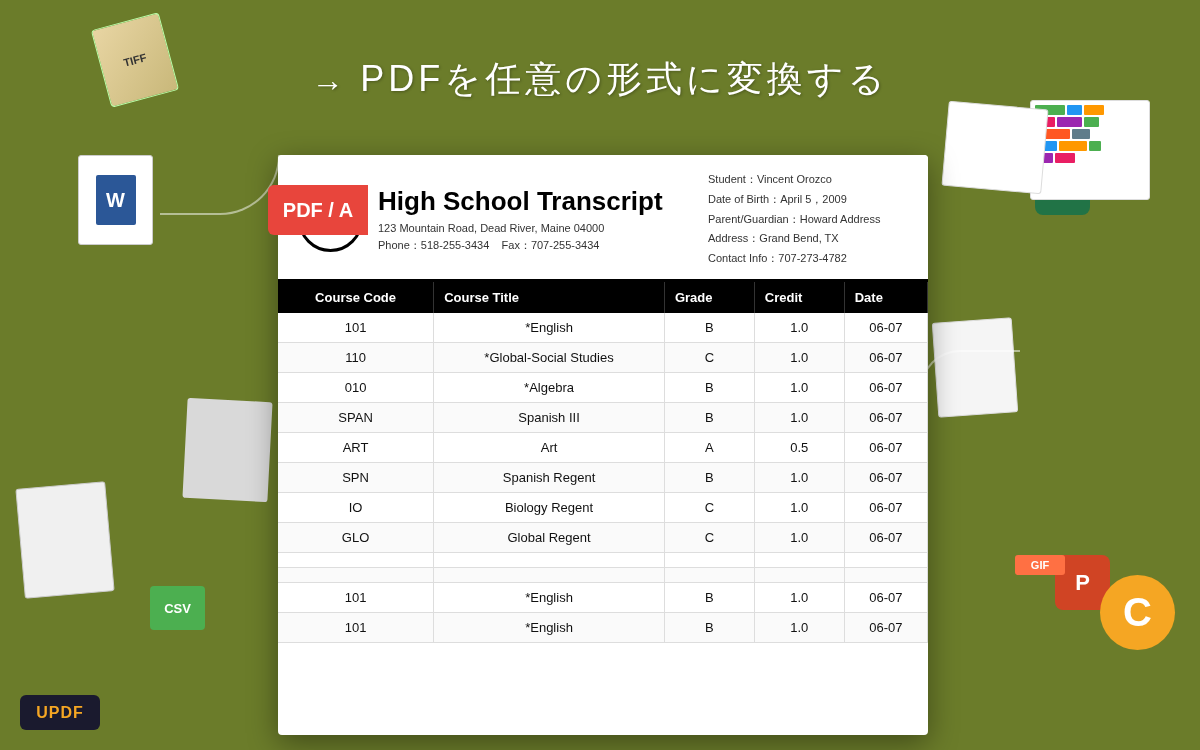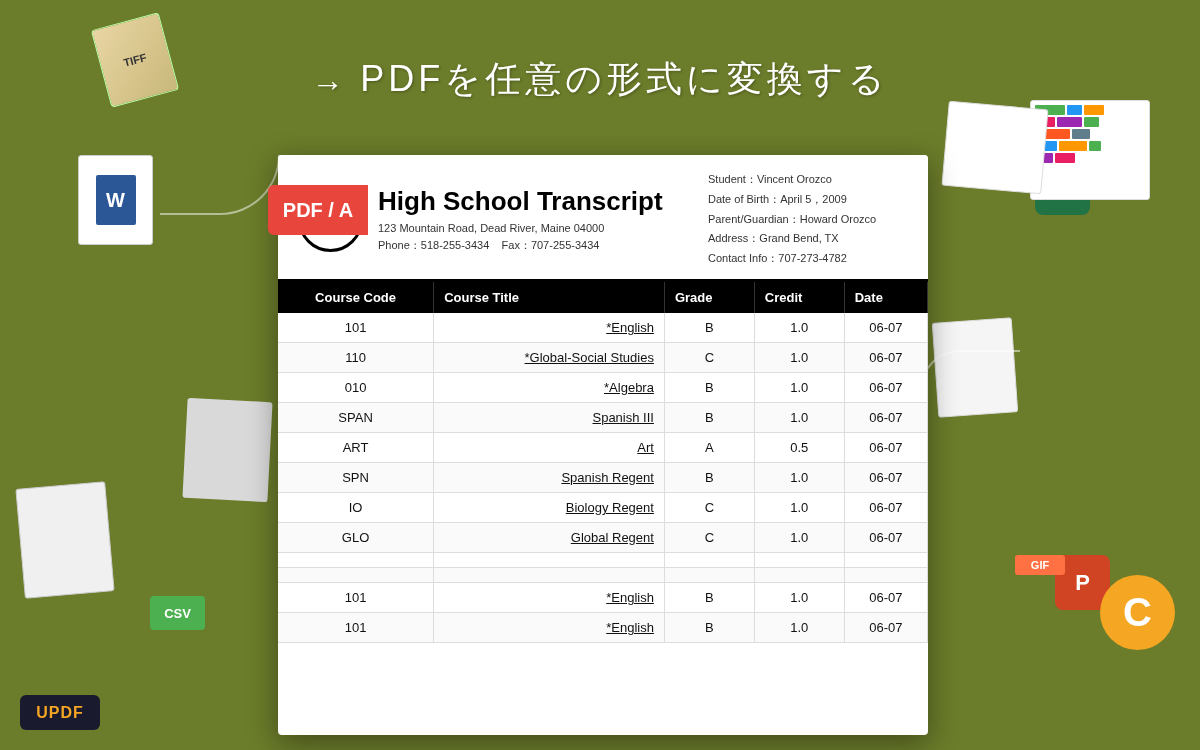--- a/index.html
+++ b/index.html
@@ -125,21 +125,21 @@
     .sheet-cell {
       height: 10px;
       border-radius: 1px;
     }
 
     
     .deco-csv {
       bottom: 120px;
       left: 150px;
       width: 55px;
-      height: 34px;
+      height: 44px;
       background: #4caf50;
       border-radius: 4px;
       display: flex;
       align-items: center;
       justify-content: center;
       color: #fff;
       font-size: 13px;
       font-weight: bold;
     }
 
@@ -376,22 +376,21 @@
 
     .transcript-table tbody td {
       padding: 7px 10px;
       font-size: 13px;
       text-align: center;
       border-right: 1px solid #ddd;
       color: #111;
     }
 
     .transcript-table tbody td:nth-child(2) {
-      text-align: right;
-      text-decoration: underline;
+      text-align: center;
     }
 
     
     .curve-arrow-1 {
       position: absolute;
       top: 155px;
       left: 160px;
       width: 120px;
       height: 60px;
       border: 2px solid rgba(255,255,255,0.5);
@@ -500,21 +499,21 @@
       <div class="doc-address">
         <span>Phone：518-255-3434</span>
         &nbsp;&nbsp;
         <span>Fax：707-255-3434</span>
       </div>
     </div>
 
     <div class="doc-info-right">
       <div>Student：Vincent Orozco</div>
       <div>Date of Birth：April 5，2009</div>
-      <div>Parent/Guardian：Howard Orozco</div>
+      <div>Parent/Guardian：Howard Address</div>
       <div>Address：Grand Bend, TX</div>
       <div>Contact Info：707-273-4782</div>
     </div>
   </div>
 
   <table class="transcript-table">
     <thead>
       <tr>
         <th>Course Code</th>
         <th>Course Title</th>

